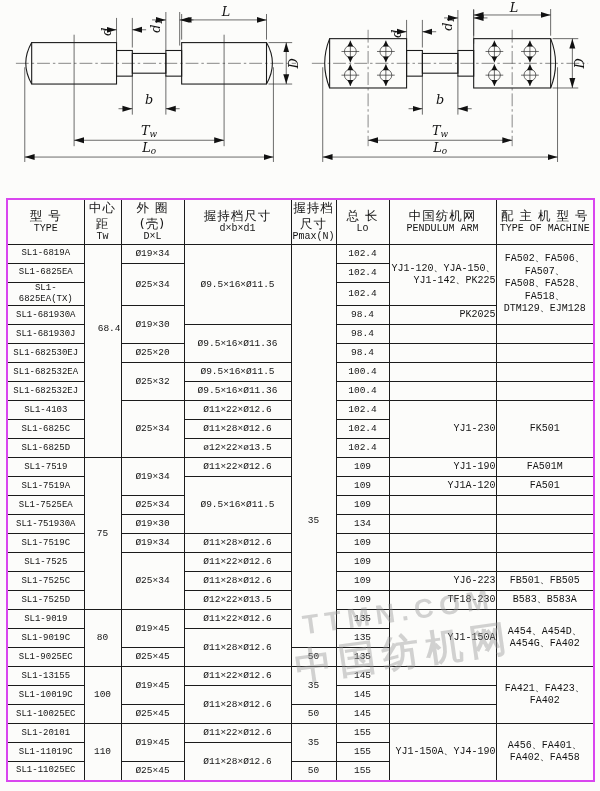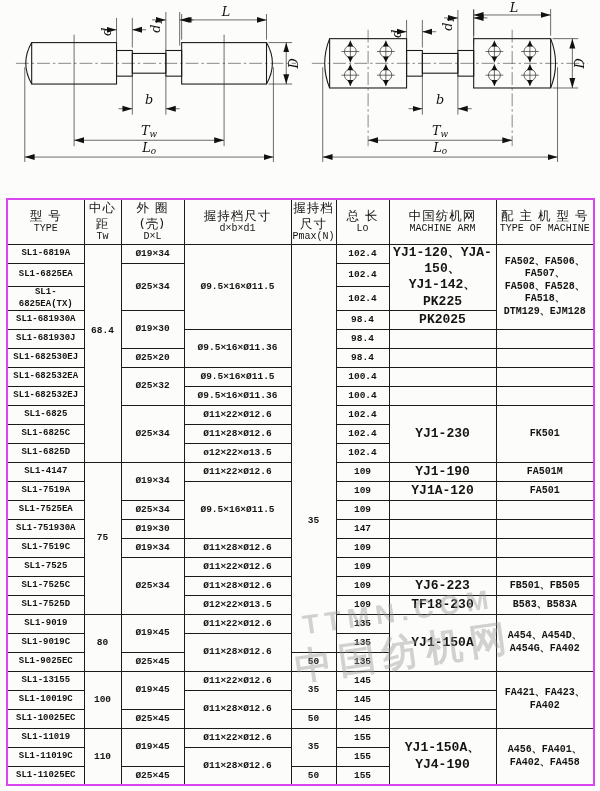--- a/index.html
+++ b/index.html
@@ -12,27 +12,27 @@
   svg text{font:italic 13px "DejaVu Serif",serif;fill:#111;}
   svg .sub{font-size:9px;}
 
   table.spec{position:absolute;left:6px;top:198px;border-collapse:collapse;table-layout:fixed;
              border:2px solid #d946ef;}
   .spec th,.spec td{border:1px solid #1b1b1b;text-align:center;vertical-align:middle;
                     padding:0;white-space:pre-line;overflow:hidden;line-height:1.25;}
   .spec thead th{height:39px;font-weight:normal;}
   .spec thead .zh{font-family:"DejaVu Sans","Liberation Sans",sans-serif;font-size:12.5px;letter-spacing:1px;display:block;}
   .spec thead .en{font-family:"Liberation Mono","DejaVu Sans Mono",monospace;font-size:10px;display:block;}
-  .spec tbody tr{height:19px;font-weight:bold;}
+  .spec tbody tr{height:19px;}
   .spec td{font-size:9.5px;}
   .spec td.col-type{font-size:9px;}
-  .spec td.col-arm{font-size:13px;}
+  .spec td.col-arm{font-size:10px;text-align:right;}
   .spec td.col-machine{font-size:10px;}
   .spec td.deep{vertical-align:top;padding-top:270px;}
-  .spec td.up{padding-bottom:44px;}
+  .spec td.up{padding-bottom:44px;text-align:right;}
 
   .watermark{position:absolute;left:252px;top:597px;width:300px;transform:rotate(-8deg);
              text-align:center;color:rgba(150,150,150,0.42);line-height:1.08;z-index:5;pointer-events:none;}
   .watermark .wm1{display:block;font:bold 27px "Liberation Sans",sans-serif;letter-spacing:6px;}
   .watermark .wm2{display:block;font:bold 37px "DejaVu Sans",sans-serif;letter-spacing:7px;}
 </style>
 </head>
 <body>
 
 <div class="page">
@@ -175,21 +175,21 @@
         <col style="width:98px">
     </colgroup>
     <thead>
       <tr>
         <th><span class="zh">型 号</span><span class="en">TYPE</span></th>
         <th><span class="zh">中心距</span><span class="en">Tw</span></th>
         <th><span class="zh">外 圈 (壳)</span><span class="en">D×L</span></th>
         <th><span class="zh">握持档尺寸</span><span class="en">d×b×d1</span></th>
         <th><span class="zh">握持档尺寸</span><span class="en">Pmax(N)</span></th>
         <th><span class="zh">总 长</span><span class="en">Lo</span></th>
-        <th><span class="zh">中国纺机网</span><span class="en">MACHINE ARM</span></th>
+        <th><span class="zh">中国纺机网</span><span class="en">PENDULUM ARM</span></th>
         <th><span class="zh">配 主 机 型 号</span><span class="en">TYPE OF MACHINE</span></th>
       </tr>
     </thead>
     <tbody>
         <tr>
           <td class="col-type">SL1-6819A</td>
           <td rowspan="11" class="col-tw up">68.4</td>
           <td class="col-dxl">Ø19×34</td>
           <td rowspan="4" class="col-dbd">Ø9.5×16×Ø11.5</td>
           <td rowspan="21" class="col-pmax deep">35</td>
@@ -238,39 +238,39 @@
           <td class="col-machine"></td>
         </tr>
         <tr>
           <td class="col-type">SL1-682532EJ</td>
           <td class="col-dbd">Ø9.5×16×Ø11.36</td>
           <td class="col-lo">100.4</td>
           <td class="col-arm"></td>
           <td class="col-machine"></td>
         </tr>
         <tr>
-          <td class="col-type">SL1-6825</td>
+          <td class="col-type">SL1-4103</td>
           <td rowspan="3" class="col-dxl">Ø25×34</td>
           <td class="col-dbd">Ø11×22×Ø12.6</td>
           <td class="col-lo">102.4</td>
           <td rowspan="3" class="col-arm">YJ1-230</td>
           <td rowspan="3" class="col-machine">FK501</td>
         </tr>
         <tr>
           <td class="col-type">SL1-6825C</td>
           <td class="col-dbd">Ø11×28×Ø12.6</td>
           <td class="col-lo">102.4</td>
         </tr>
         <tr>
           <td class="col-type">SL1-6825D</td>
           <td class="col-dbd">ø12×22×ø13.5</td>
           <td class="col-lo">102.4</td>
         </tr>
         <tr>
-          <td class="col-type">SL1-4147</td>
+          <td class="col-type">SL1-7519</td>
           <td rowspan="8" class="col-tw">75</td>
           <td rowspan="2" class="col-dxl">Ø19×34</td>
           <td class="col-dbd">Ø11×22×Ø12.6</td>
           <td class="col-lo">109</td>
           <td class="col-arm">YJ1-190</td>
           <td class="col-machine">FA501M</td>
         </tr>
         <tr>
           <td class="col-type">SL1-7519A</td>
           <td rowspan="3" class="col-dbd">Ø9.5×16×Ø11.5</td>
@@ -281,21 +281,21 @@
         <tr>
           <td class="col-type">SL1-7525EA</td>
           <td class="col-dxl">Ø25×34</td>
           <td class="col-lo">109</td>
           <td class="col-arm"></td>
           <td class="col-machine"></td>
         </tr>
         <tr>
           <td class="col-type">SL1-751930A</td>
           <td class="col-dxl">Ø19×30</td>
-          <td class="col-lo">147</td>
+          <td class="col-lo">134</td>
           <td class="col-arm"></td>
           <td class="col-machine"></td>
         </tr>
         <tr>
           <td class="col-type">SL1-7519C</td>
           <td class="col-dxl">Ø19×34</td>
           <td class="col-dbd">Ø11×28×Ø12.6</td>
           <td class="col-lo">109</td>
           <td class="col-arm"></td>
           <td class="col-machine"></td>
@@ -361,21 +361,21 @@
           <td class="col-arm"></td>
         </tr>
         <tr>
           <td class="col-type">SL1-10025EC</td>
           <td class="col-dxl">Ø25×45</td>
           <td class="col-pmax">50</td>
           <td class="col-lo">145</td>
           <td class="col-arm"></td>
         </tr>
         <tr>
-          <td class="col-type">SL1-11019</td>
+          <td class="col-type">SL1-20101</td>
           <td rowspan="3" class="col-tw">110</td>
           <td rowspan="2" class="col-dxl">Ø19×45</td>
           <td class="col-dbd">Ø11×22×Ø12.6</td>
           <td rowspan="2" class="col-pmax">35</td>
           <td class="col-lo">155</td>
           <td rowspan="3" class="col-arm">YJ1-150A、YJ4-190</td>
           <td rowspan="3" class="col-machine">A456、FA401、
 FA402、FA458</td>
         </tr>
         <tr>

